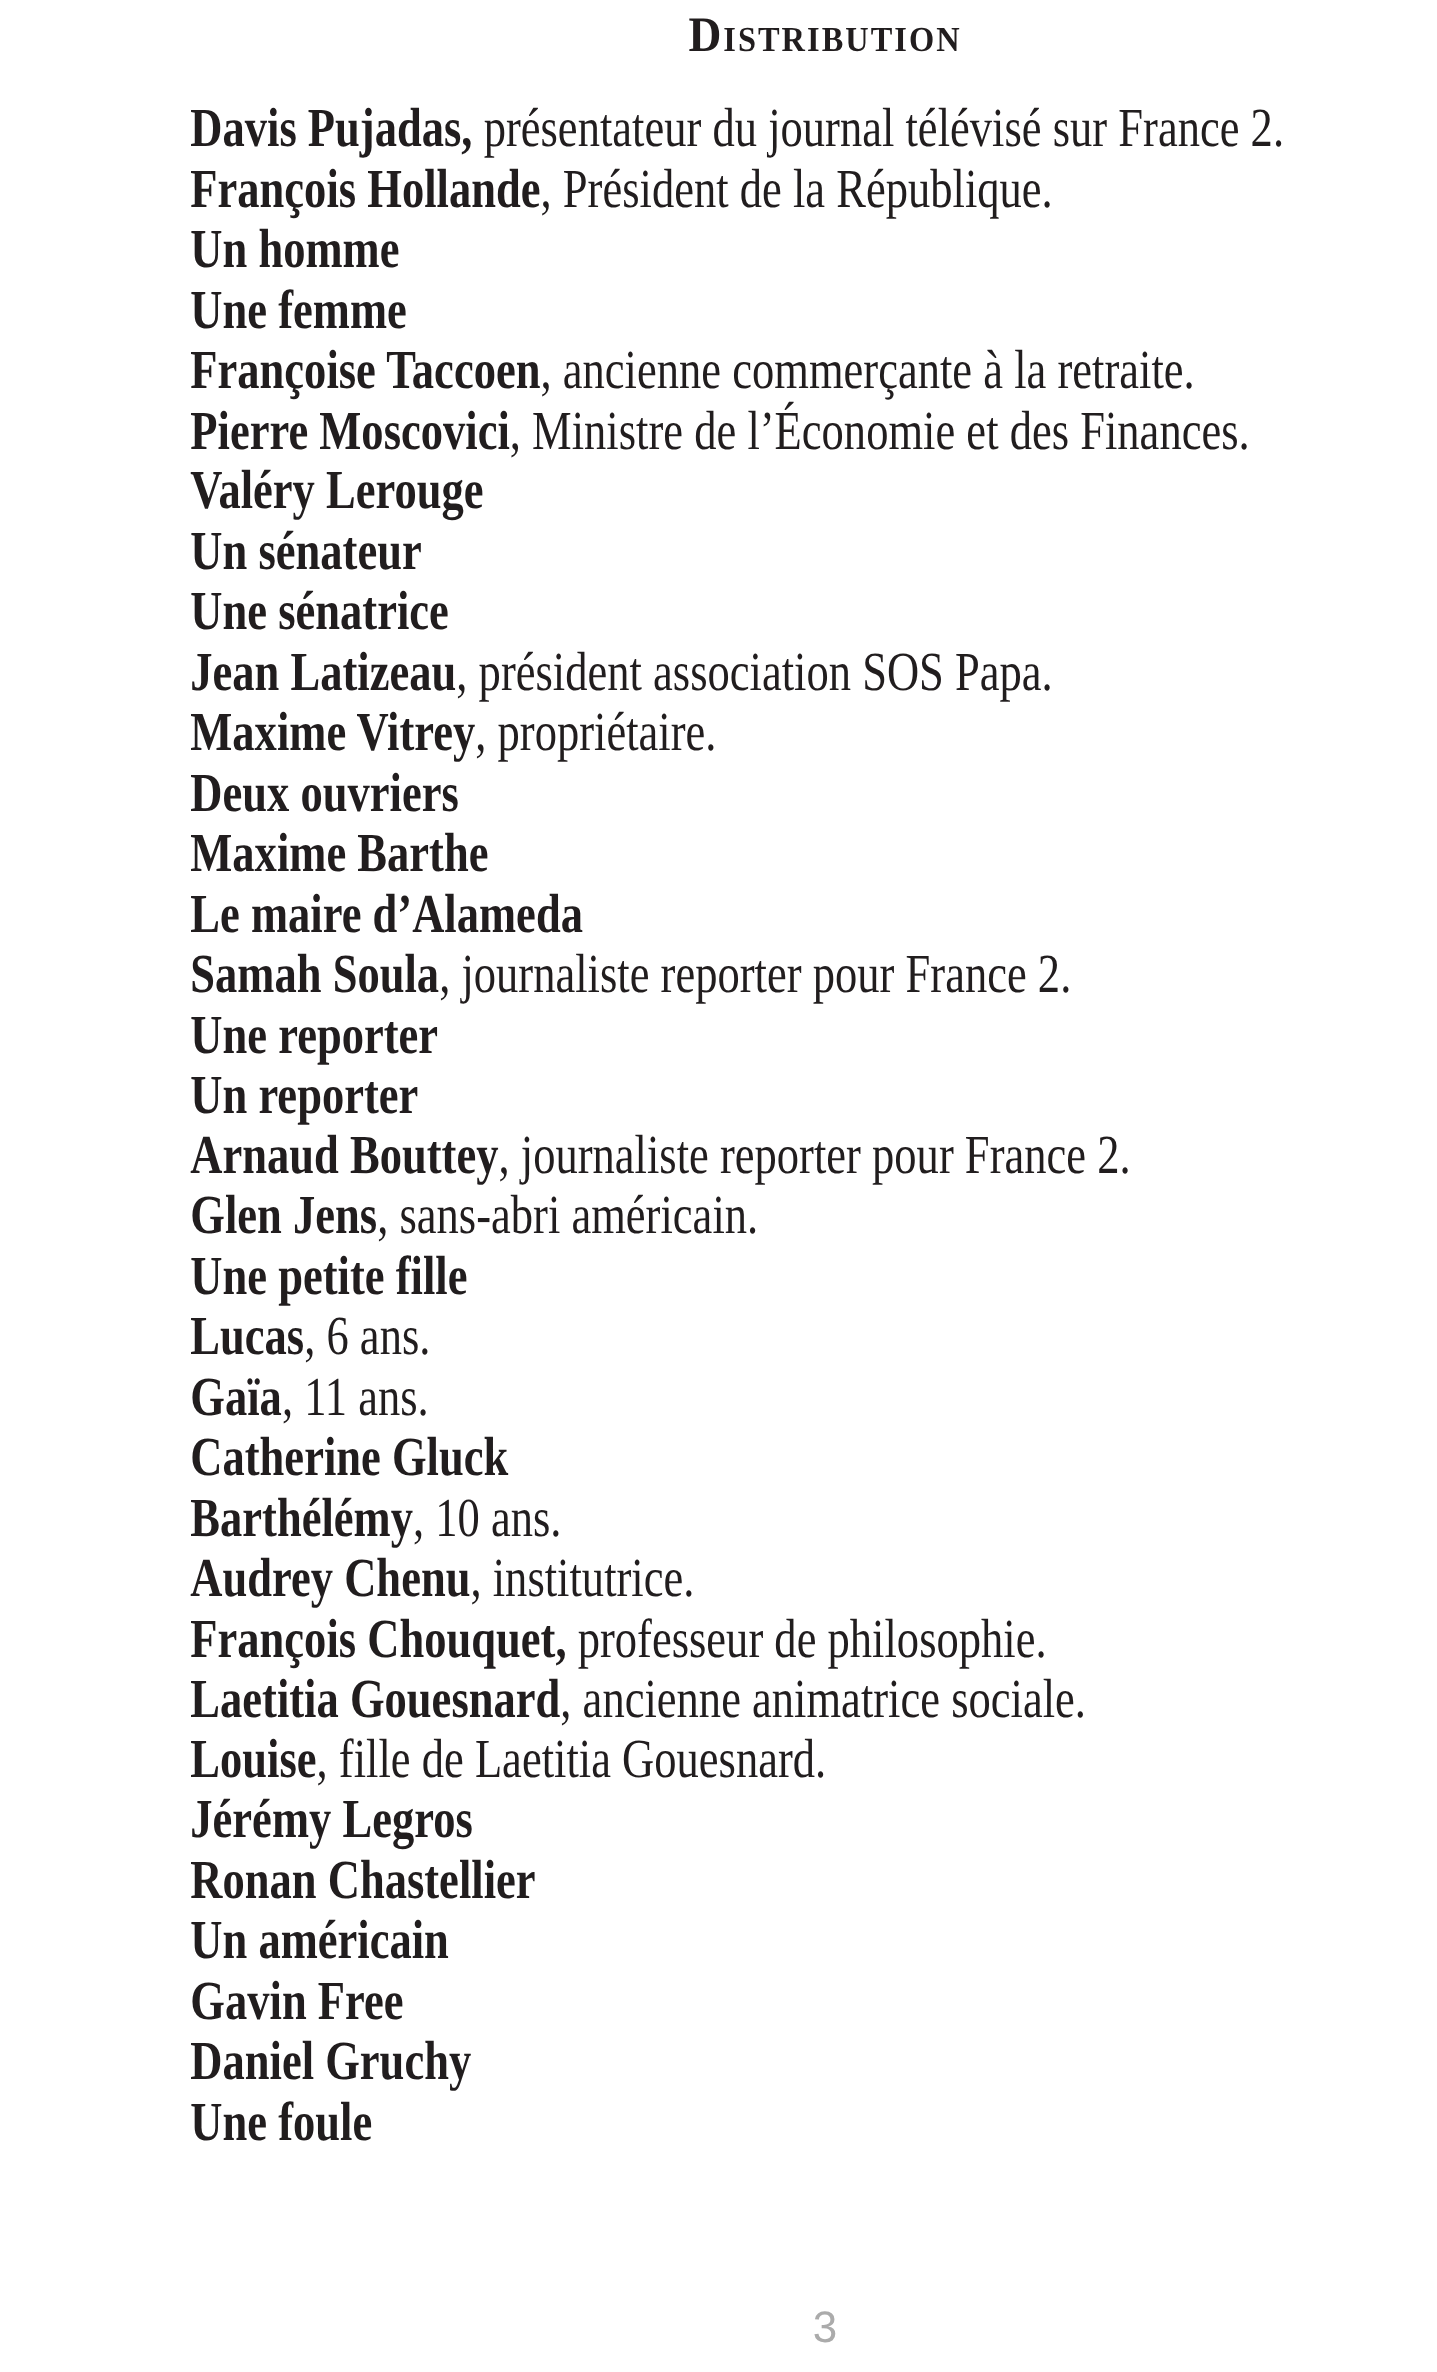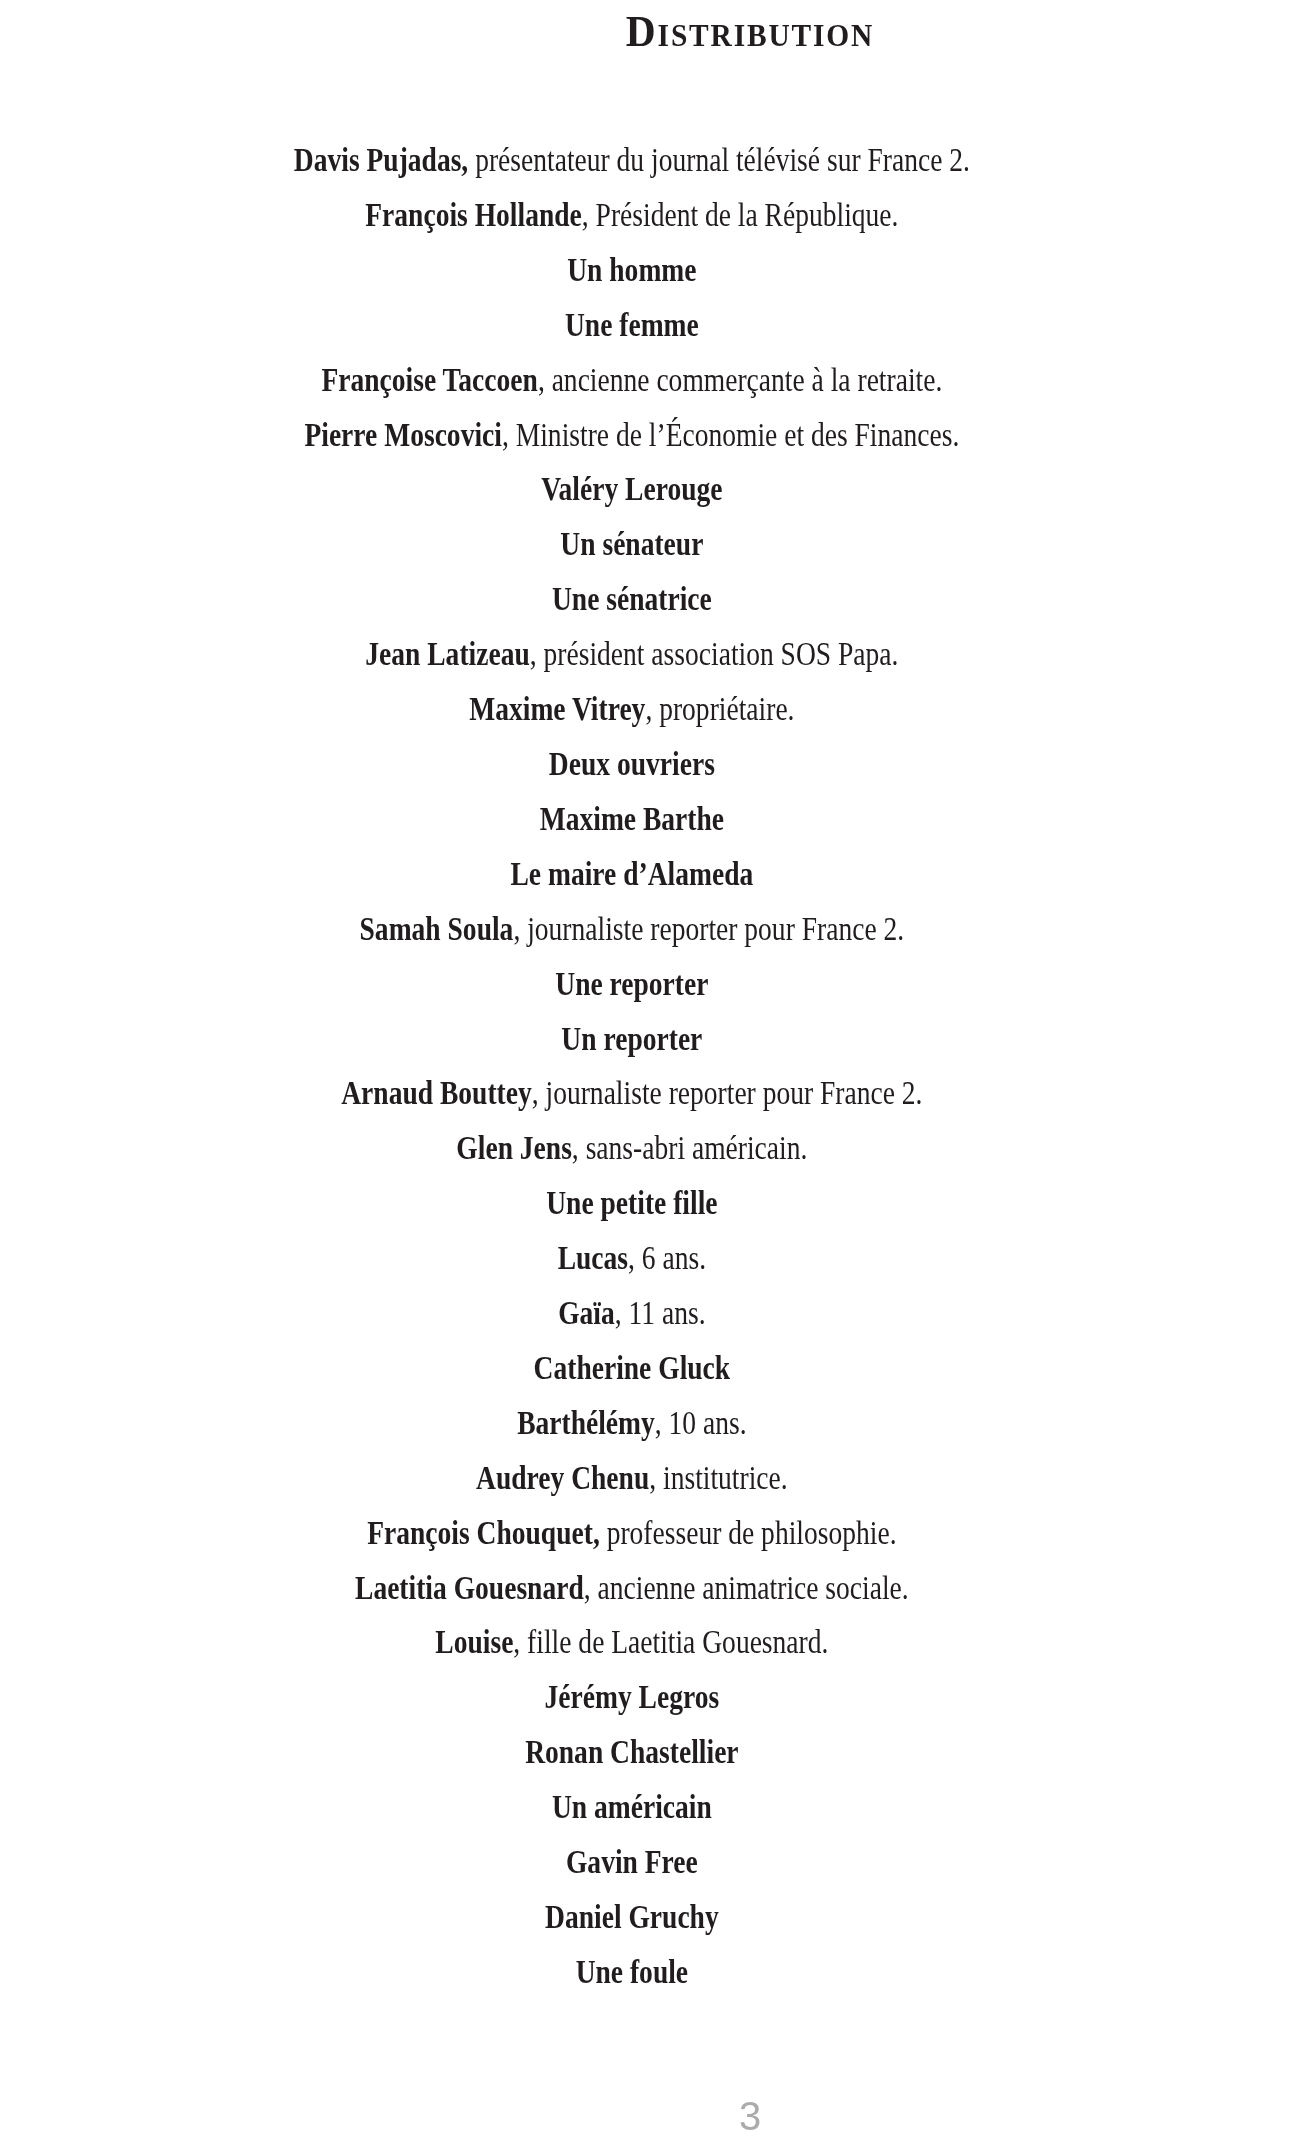--- a/index.html
+++ b/index.html
@@ -11,21 +11,20 @@
     height: 2156px;
     background: #ffffff;
     overflow: hidden;
     position: relative;
     font-family: "Liberation Serif", serif;
   }
   .sheet {
     position: absolute;
     inset: 0;
     background: var(--paper, #ffffff);
-    text-align: center;
   }
   
   .page-title {
     position: absolute;
     top: 7px;
     left: 750px;
     transform: translateX(-50%) scaleX(0.92);
     font-size: 45px;
     font-weight: bold;
     font-variant: small-caps;
@@ -34,23 +33,22 @@
     color: var(--ink, #211d1e);
     white-space: pre;
   }
   
   .cast {
     position: absolute;
     top: 89px;
     left: 173px;
     right: 0;
     color: var(--ink, #211d1e);
-    font-size: 34px;
+    font-size: 50px;
     line-height: 54.9px;
-    margin-top: 44px;
   }
   .line {
     white-space: pre;
     transform: scaleX(0.81);
     transform-origin: 0 50%;
   }
   .line .nm {
     font-weight: bold;
   }
   .line .ds {

